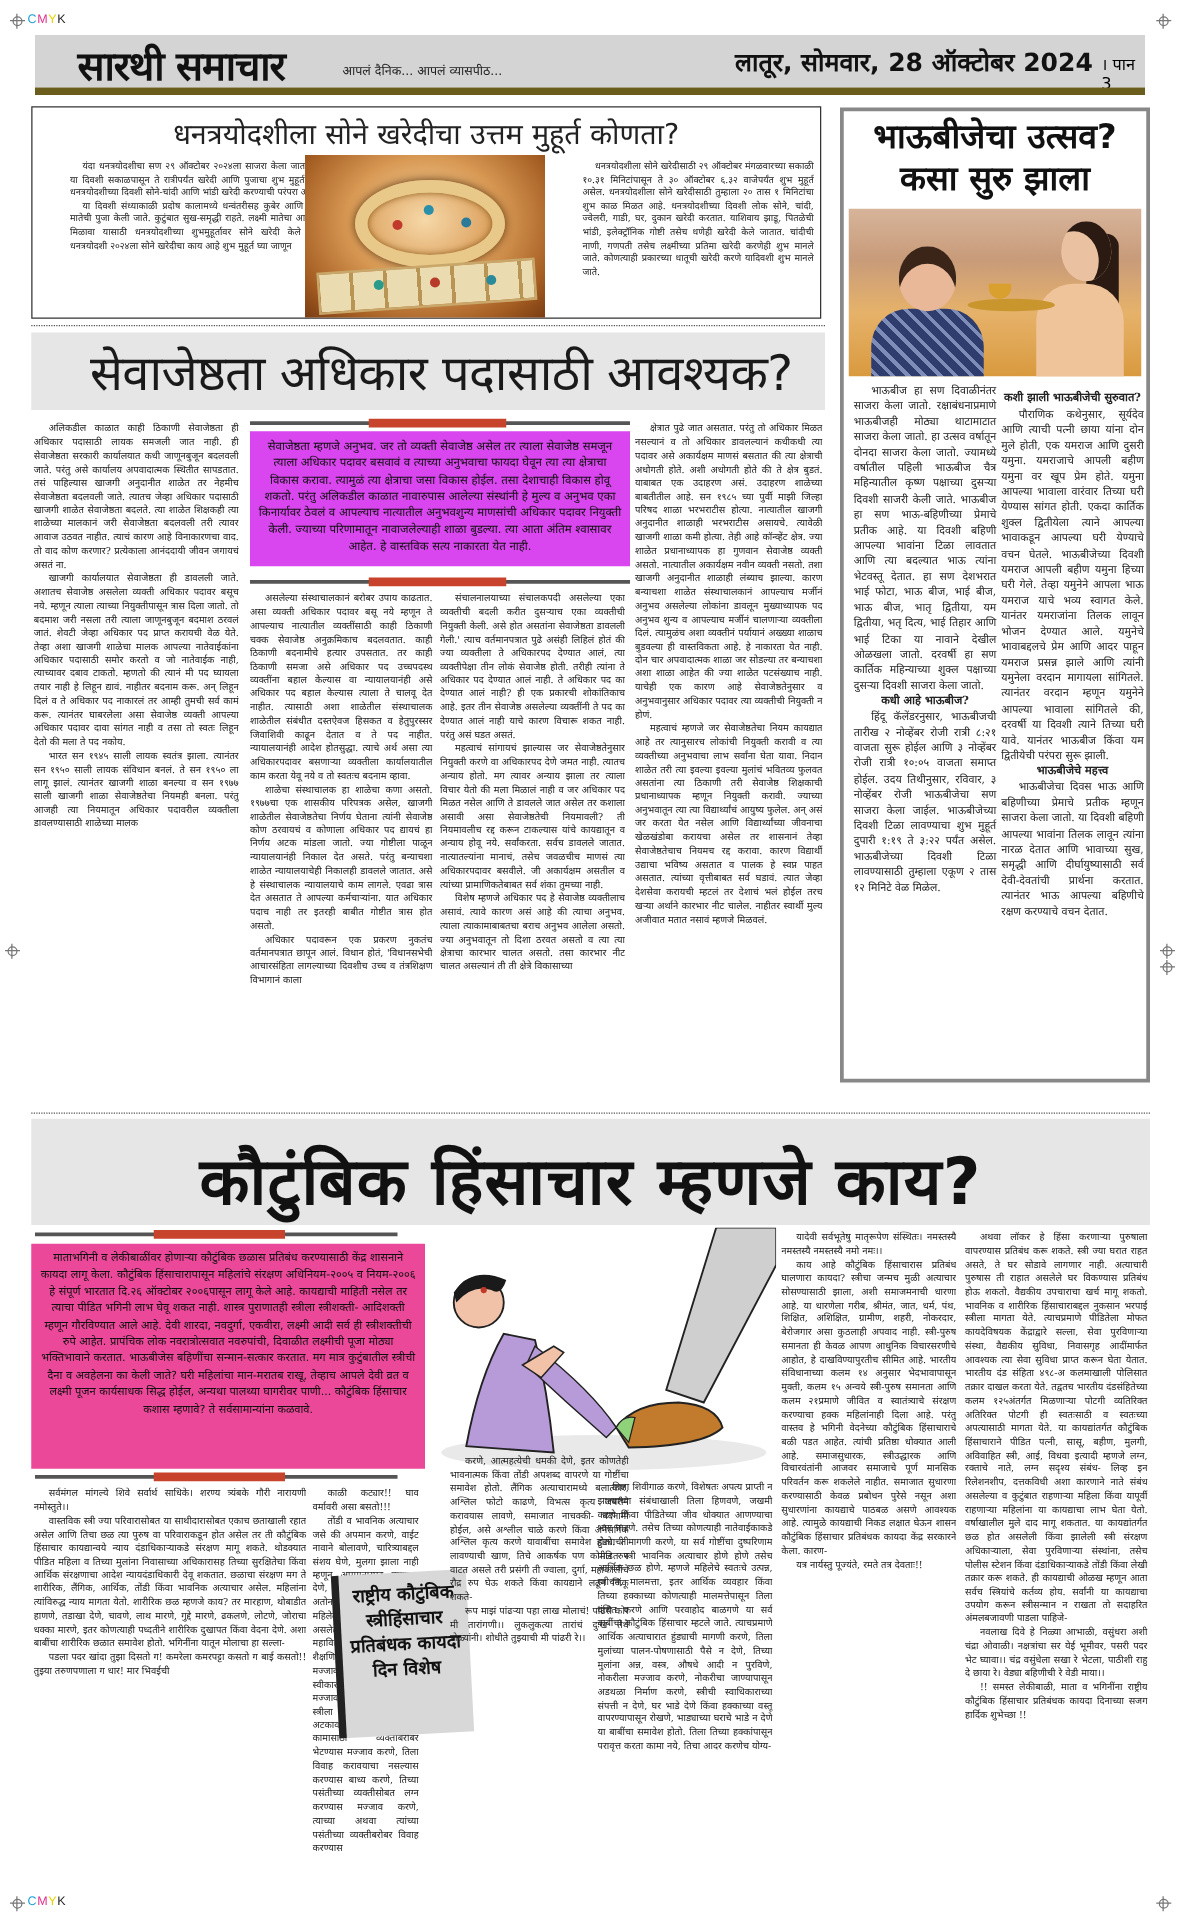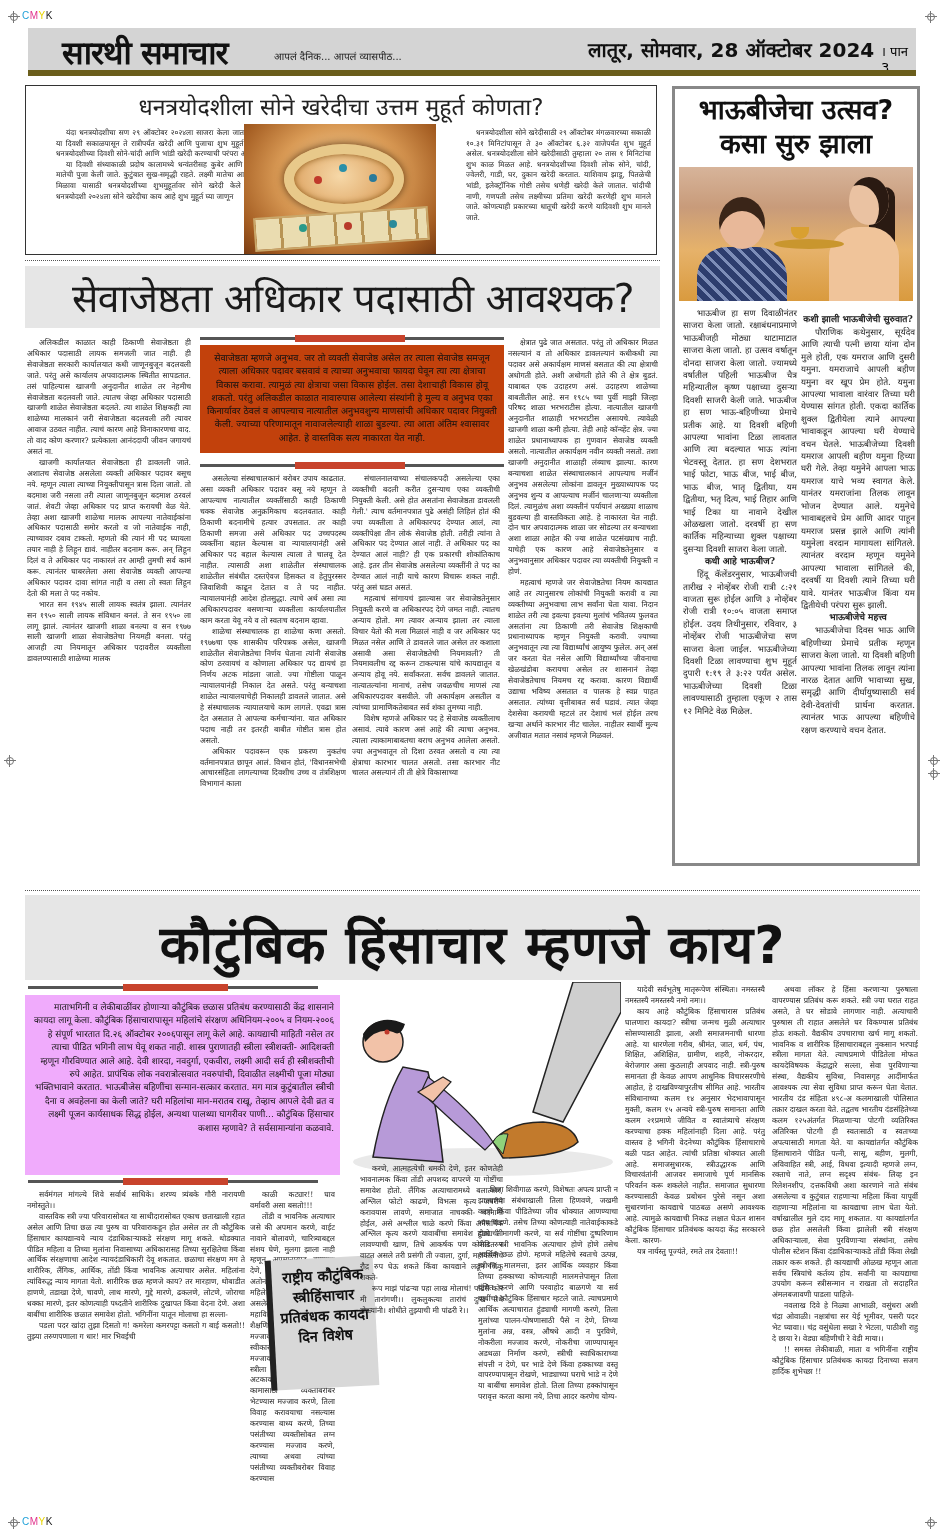--- a/index.html
+++ b/index.html
@@ -49,27 +49,27 @@
   .bhau-col h4 { font-weight: bold; font-size: 9px; text-align: center; line-height: 13px; }
 
   
   .seva-top-rule { position: absolute; left: 25px; top: 260px; width: 635px; border-top: 1px dotted #555; }
   .seva-head { position: absolute; left: 25px; top: 266px; width: 635px; height: 62px; background: #e6e6e6; }
   .seva-title { position: absolute; left: 0; top: 4px; width: 100%; text-align: center; font-family: "DejaVu Sans", sans-serif; font-size: 39px; color: #1a1a1a; letter-spacing: -0.5px; padding-left: 21px; }
   .col { position: absolute; font-size: 7.6px; line-height: 10.9px; text-align: justify; color: #222; overflow: hidden; }
   .col p { text-indent: 12px; }
   .redline { position: absolute; height: 3px; background: #555; }
   .redline i { position: absolute; top: -2px; height: 7px; background: #c8432c; }
-  .pull1 { position: absolute; left: 200px; top: 345px; width: 304px; height: 108px; background: #c2410c; padding: 6px 6px; font-family: "DejaVu Sans", sans-serif; font-size: 9.2px; line-height: 13.3px; text-align: center; color: #111; }
+  .pull1 { position: absolute; left: 200px; top: 345px; width: 304px; height: 108px; background: #d946ef; padding: 6px 6px; font-family: "DejaVu Sans", sans-serif; font-size: 9.2px; line-height: 13.3px; text-align: center; color: #111; }
   .seva-bottom-rule { position: absolute; left: 25px; top: 890px; width: 895px; border-top: 1px dotted #555; }
 
   
   .kau-head { position: absolute; left: 25px; top: 895px; width: 895px; height: 85px; background: #e6e6e6; }
   .kau-title { position: absolute; left: 0; top: 12px; width: 100%; text-align: center; font-family: "DejaVu Sans", sans-serif; font-weight: 900; font-size: 52px; color: #111; letter-spacing: 1px; }
-  .pull2 { position: absolute; left: 25px; top: 995px; width: 315px; height: 180px; background: #f0abfc; padding: 6px 6px; font-family: "DejaVu Sans", sans-serif; font-size: 8.9px; line-height: 13.4px; text-align: right; color: #111; }
+  .pull2 { position: absolute; left: 25px; top: 995px; width: 315px; height: 180px; background: #ec4899; padding: 6px 6px; font-family: "DejaVu Sans", sans-serif; font-size: 8.9px; line-height: 13.4px; text-align: center; color: #111; }
   .illus { position: absolute; left: 343px; top: 982px; width: 278px; height: 196px; background: #fff; overflow: hidden; }
   .sidebox { position: absolute; left: 268px; top: 1258px; width: 108px; height: 130px; background: #d8d8d8; border-left: 6px solid #222; transform: rotate(-3deg); }
   .sidebox-text { position: absolute; left: 0; top: 8px; width: 100%; text-align: center; font-family: "DejaVu Sans", sans-serif; font-weight: bold; font-size: 14.5px; line-height: 20px; color: #111; }
 </style>
 </head>
 <body>
 
 <div class="reg" style="left:8px;top:11px;">
     <span></span>
   </div>

